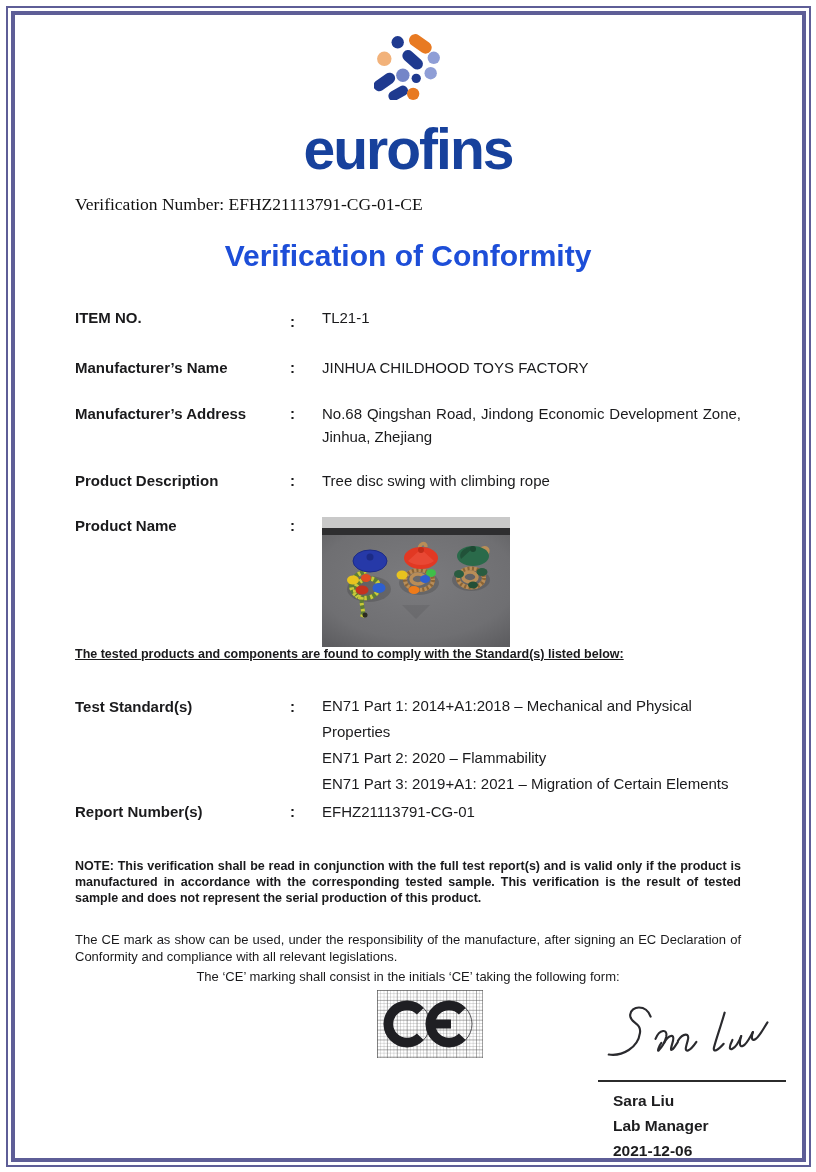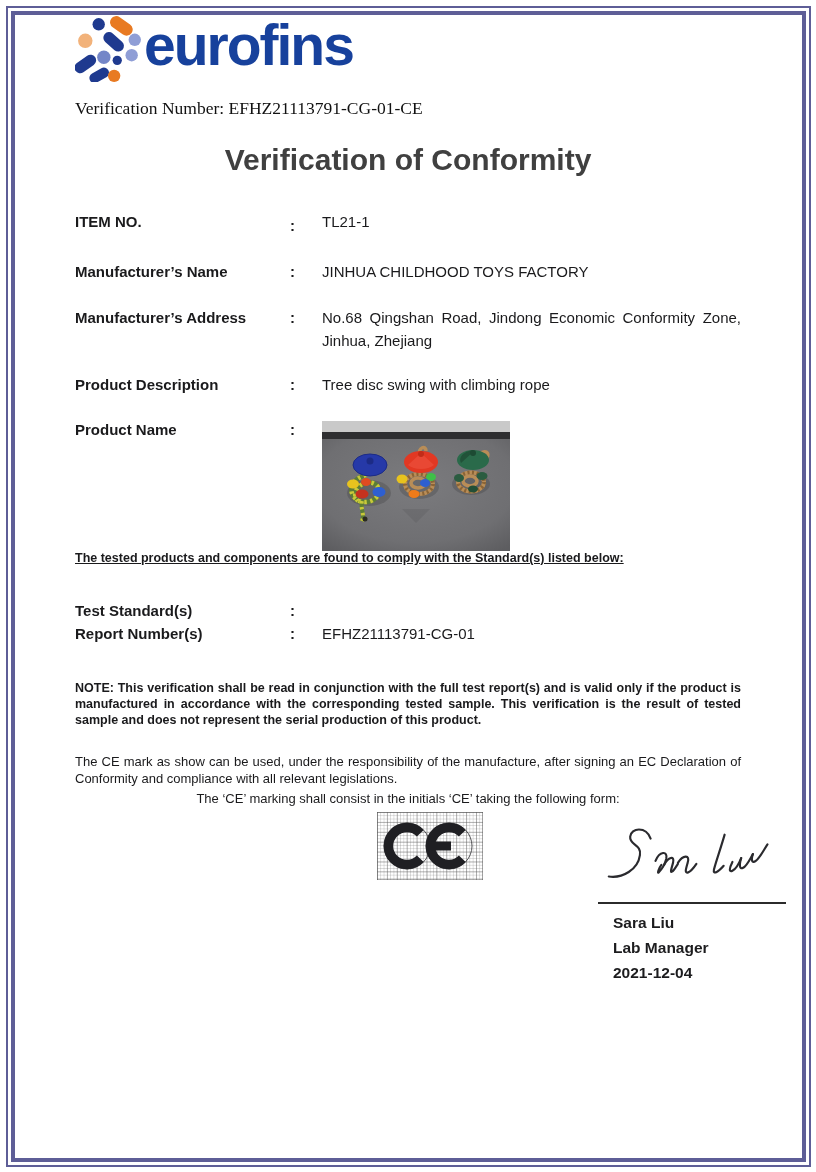--- a/index.html
+++ b/index.html
@@ -6,30 +6,30 @@
   html,body { width:816px; height:1172px; background:#ffffff; overflow:hidden;
               font-family:"Liberation Sans", sans-serif; color:#1a1a1c; }
   .page { position:relative; width:816px; height:1172px; background:#fff; }
   .frame-outer { position:absolute; top:6px; left:6px; right:5px; bottom:5px;
                  border:2px solid #5e5e97; pointer-events:none; }
   .frame-inner { position:absolute; top:11px; left:11px; right:10px; bottom:10px;
                  border:4px solid #5e5e97; pointer-events:none; }
   .content { position:absolute; left:75px; right:75px; top:0; }
 
   
-  .logo-row { margin-top:14px; display:flex; align-items:center; gap:1px; }
+  .logo-row { margin-top:32px; display:flex; align-items:center; gap:27px;flex-direction:column; }
   .logo-dots { width:68px; height:68px; }
   .logo-text { font-size:57px; font-weight:bold; color:#17419c; letter-spacing:-2px;
                line-height:1; margin-top:-6px; }
 
   .verif-line { margin-top:16px; font-family:"Liberation Serif", serif;
                 font-size:17.5px; color:#111; }
 
   .doc-title { margin-top:24px; text-align:center; font-size:30px; font-weight:bold;
-               letter-spacing:0px; color:#404040; }
+               letter-spacing:0px; color:#1d4ed8; }
 
   
   .rows { margin-top:36px; }
   .row { display:grid; grid-template-columns:215px 32px 1fr; align-items:start; }
   .row .lbl { font-weight:bold; font-size:15px; }
   .row .sep { font-weight:bold; font-size:15px; }
   .row .val { font-size:15px; }
   .mb-lg { margin-bottom:29px; }
   .mb-md { margin-bottom:27px; }
   .mb-sm { margin-bottom:28px; }
@@ -103,21 +103,21 @@
       <div class="row mb-lg">
         <div class="lbl">Manufacturer’s Name</div>
         <div class="sep">:</div>
         <div class="val">JINHUA CHILDHOOD TOYS FACTORY</div>
       </div>
 
       <div class="row mb-md">
         <div class="lbl">Manufacturer’s Address</div>
         <div class="sep">:</div>
         <div class="val">
-          <div class="addr-line1">No.68 Qingshan Road, Jindong Economic Conformity Zone,</div>
+          <div class="addr-line1">No.68 Qingshan Road, Jindong Economic Development Zone,</div>
           <div class="addr-line2">Jinhua, Zhejiang</div>
         </div>
       </div>
 
       <div class="row mb-sm">
         <div class="lbl">Product Description</div>
         <div class="sep">:</div>
         <div class="val">Tree disc swing with climbing rope</div>
       </div>
 
@@ -179,20 +179,25 @@
           </svg>
         </div>
       </div>
     </div>
 
     <div class="compliance">The tested products and components are found to comply with the Standard(s) listed below:</div>
 
     <div class="row standards">
       <div class="lbl" style="padding-top:5px;">Test Standard(s)</div>
       <div class="sep" style="padding-top:5px;">:</div>
+      <div class="val">
+        <div>EN71 Part 1: 2014+A1:2018 – Mechanical and Physical Properties</div>
+        <div>EN71 Part 2: 2020 – Flammability</div>
+        <div>EN71 Part 3: 2019+A1: 2021 – Migration of Certain Elements</div>
+      </div>
     </div>
 
     <div class="row report-row">
       <div class="lbl">Report Number(s)</div>
       <div class="sep">:</div>
       <div class="val">EFHZ21113791-CG-01</div>
     </div>
 
     <div class="note">NOTE: This verification shall be read in conjunction with the full test report(s) and is valid only if the product is manufactured in accordance with the corresponding tested sample. This verification is the result of tested sample and does not represent the serial production of this product.</div>
 
@@ -231,19 +236,19 @@
             <path d="M128,14 C124,28 119,42 117,50 C116,55 121,53 127,46"></path>
             <path d="M136,42 C133,48 132,53 136,51 C140,49 143,43 145,38"></path>
             <path d="M145,38 C143,45 143,50 147,48 C151,46 154,39 157,34"></path>
             <path d="M157,34 C155,40 156,44 160,41 C164,38 168,30 172,24"></path>
           </g>
         </svg>
         <div class="sig-line"></div>
         <div class="sig-text">
           <div>Sara Liu</div>
           <div>Lab Manager</div>
-          <div>2021-12-04</div>
+          <div>2021-12-06</div>
         </div>
       </div>
 
     </div>
   </div>
 </div>
 
 </body></html>

